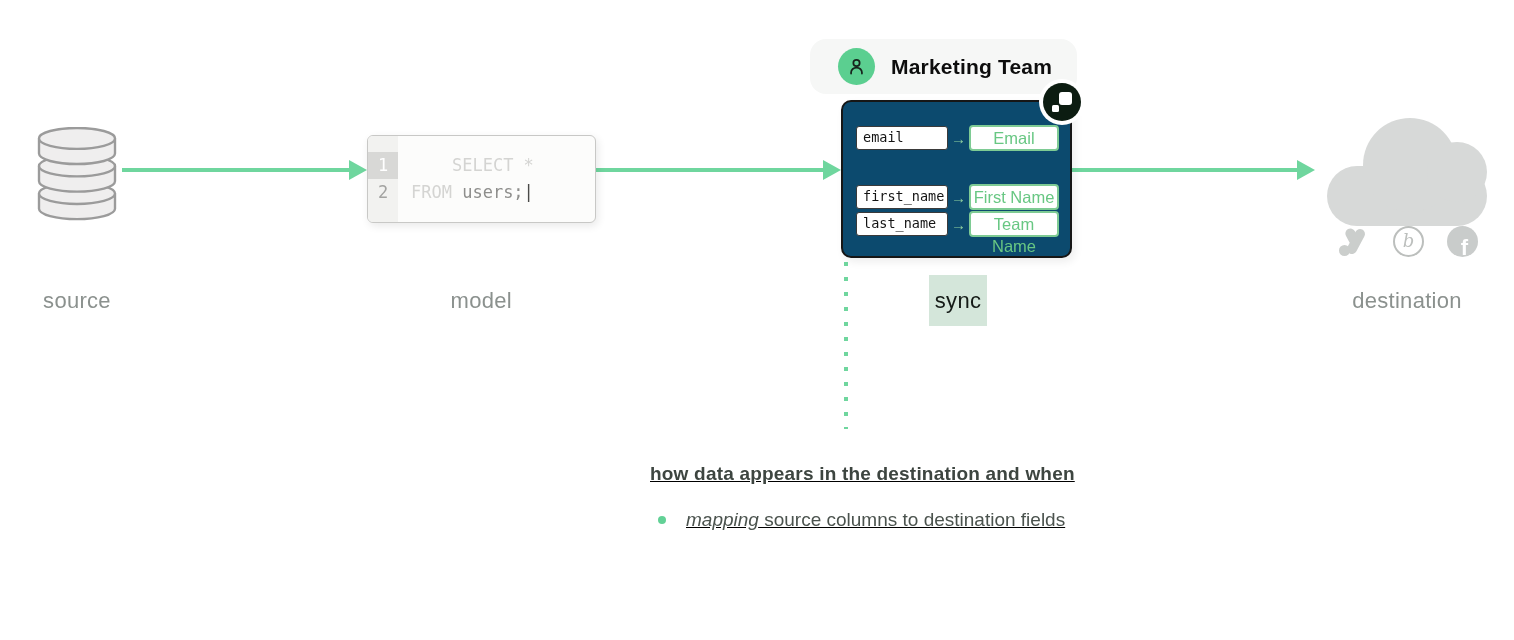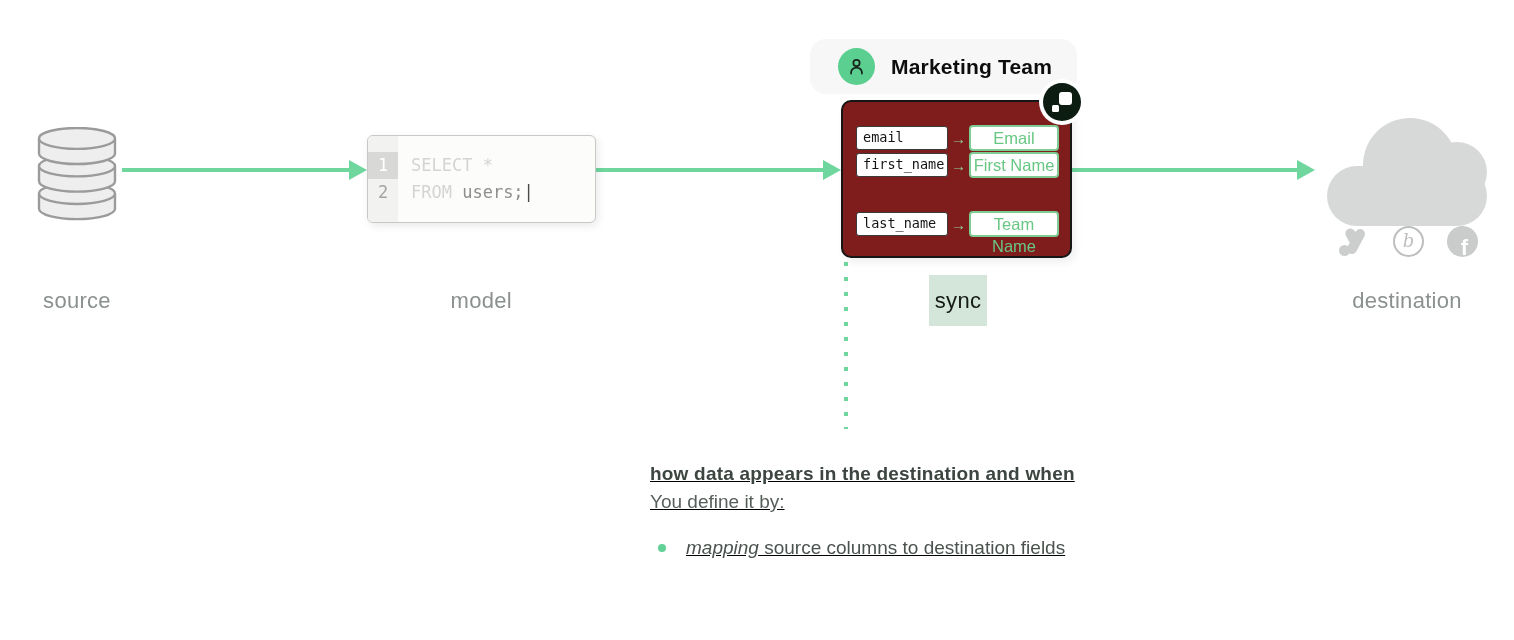--- a/index.html
+++ b/index.html
@@ -23,21 +23,21 @@
     background:#fcfcfb; border:1.5px solid #c8c8c6; border-radius:6px;
     box-shadow:2px 3px 8px rgba(0,0,0,.09); display:flex; overflow:hidden;
   }
   .gutter { width:30px; background:#f2f2f0; padding-top:16px; flex:none; }
   .gutter .num {
     height:27px; text-align:center; font-family:"DejaVu Sans Mono", monospace;
     font-size:17px; line-height:27px; color:#a3a3a1;
   }
   .gutter .num.active { background:#d8d8d6; color:#ffffff; }
   .code { padding:16px 0 0 13px; font-family:"DejaVu Sans Mono", monospace; font-size:17px; }
-  .code .line { height:27px; line-height:27px; white-space:pre; }
+  .code .line { height:27px; line-height:27px; white-space:pre;text-align:right; }
   .kw, .code-light { color:#d4d4d2; }
   .code-dark { color:#8e8e8c; }
   .cursor { color:#4a4a48; }
   
   .team-pill {
     position:absolute; left:810px; top:39px; width:267px; height:55px;
     background:#f6f7f6; border-radius:16px; display:flex; align-items:center;
   }
   .avatar {
     width:37px; height:37px; border-radius:50%; background:#5bcf90;
@@ -48,25 +48,25 @@
   .ht-halo {
     position:absolute; left:1039px; top:79px; width:46px; height:46px;
     background:#fff; border-radius:50%; display:flex; align-items:center; justify-content:center;
   }
   .ht-badge { position:relative; width:38px; height:38px; border-radius:50%; background:#0c1c11; }
   .ht-badge .big-sq { position:absolute; left:16px; top:9px; width:13px; height:13px; background:#fff; border-radius:3px; }
   .ht-badge .small-sq { position:absolute; left:9px; top:22px; width:6.5px; height:6.5px; background:#fff; border-radius:1.5px; }
   
   .sync-card {
     position:absolute; left:841px; top:100px; width:231px; height:158px;
-    background:#7f1d1d; border:2px solid #161616; border-radius:10px;
+    background:#0c4a6e; border:2px solid #161616; border-radius:10px;
     box-shadow:3px 4px 8px rgba(0,0,0,.07);
   }
   .map-row { position:absolute; left:13px; display:flex; align-items:center; }
-  .map-row.r0 { top:23px; } .map-row.r1 { top:50px; } .map-row.r2 { top:109px; }
+  .map-row.r0 { top:23px; } .map-row.r1 { top:82px; } .map-row.r2 { top:109px; }
   .src-box {
     width:92px; height:24px; border:1.5px solid #3a3a3a; border-radius:3px; background:#fff;
     font-family:"DejaVu Sans Mono", monospace; font-size:13.5px; color:#141414;
     line-height:21px; padding-left:6px; flex:none;
   }
   .map-arrow { width:21px; text-align:center; color:#8fcf9f; font-size:15px; flex:none; }
   .dst-box {
     width:90px; height:26px; border:2px solid #7ecb94; border-radius:4px; background:#fff;
     color:#68c783; font-size:16.5px; font-weight:500; text-align:center; line-height:22px; flex:none;
   }
@@ -199,19 +199,18 @@
     </div>
   </div>
 
   <div class="stage-label label-source">source</div>
   <div class="stage-label label-model">model</div>
   <div class="stage-label label-sync-wrap"><span class="sync-highlight">sync</span></div>
   <div class="stage-label label-destination">destination</div>
 
   <div class="description">
     <div class="desc-heading">how data appears in the destination and when</div>
-    <div class="desc-intro">You define it by:</div>
     <ul class="desc-list">
       <li><span class="dot"></span><span class="term">mapping</span><span> source columns to destination fields</span></li>
     </ul>
   </div>
 
 </div>
 
 </body></html>

